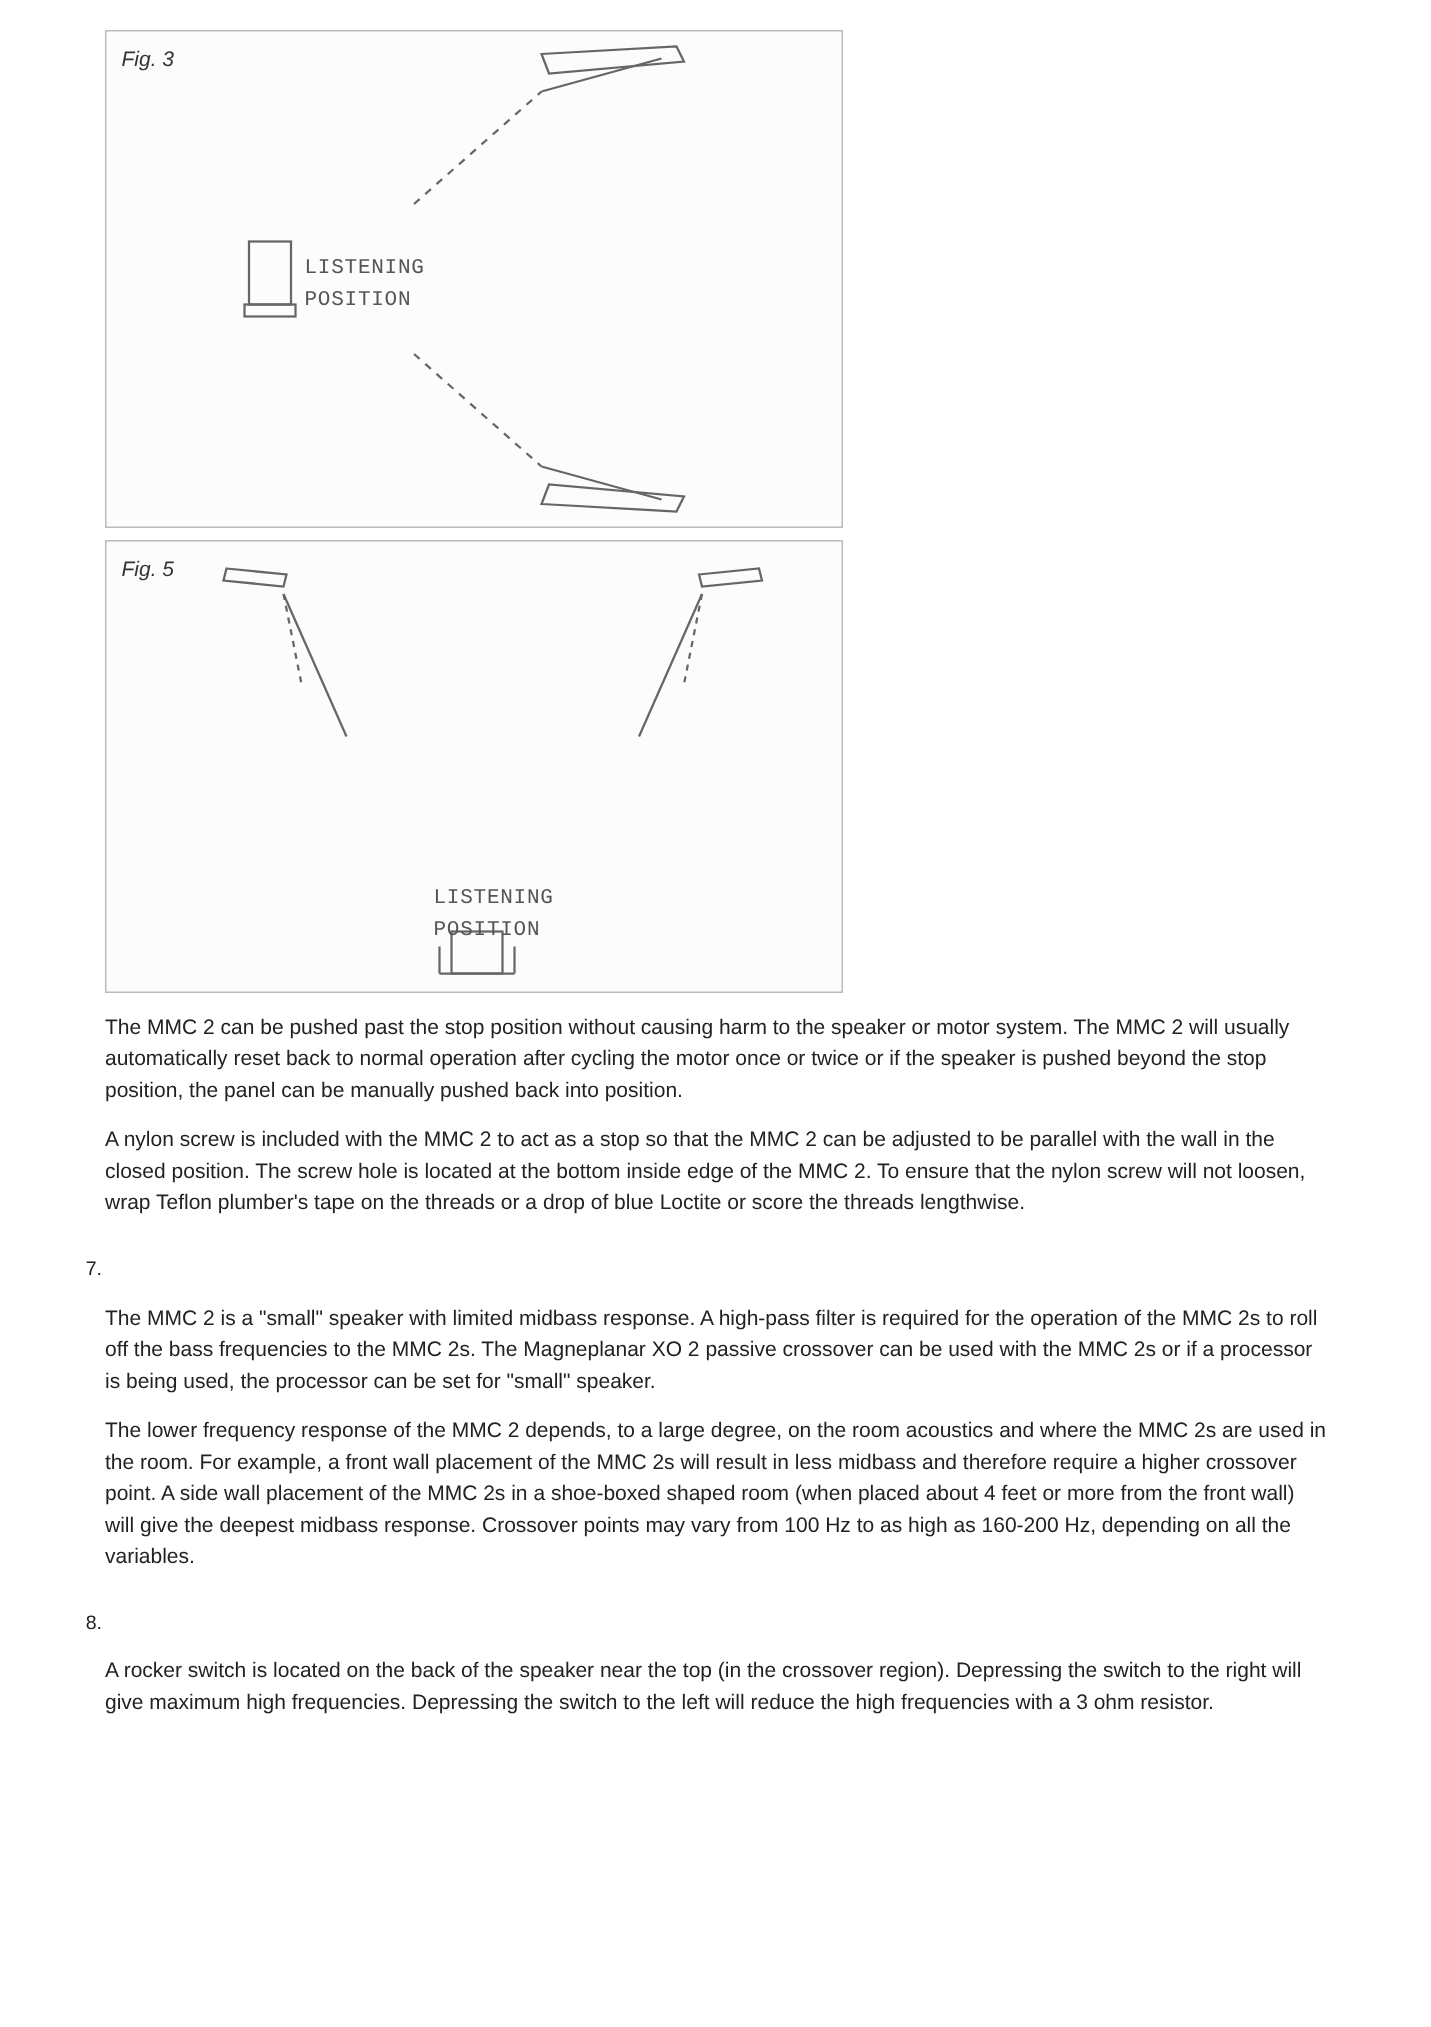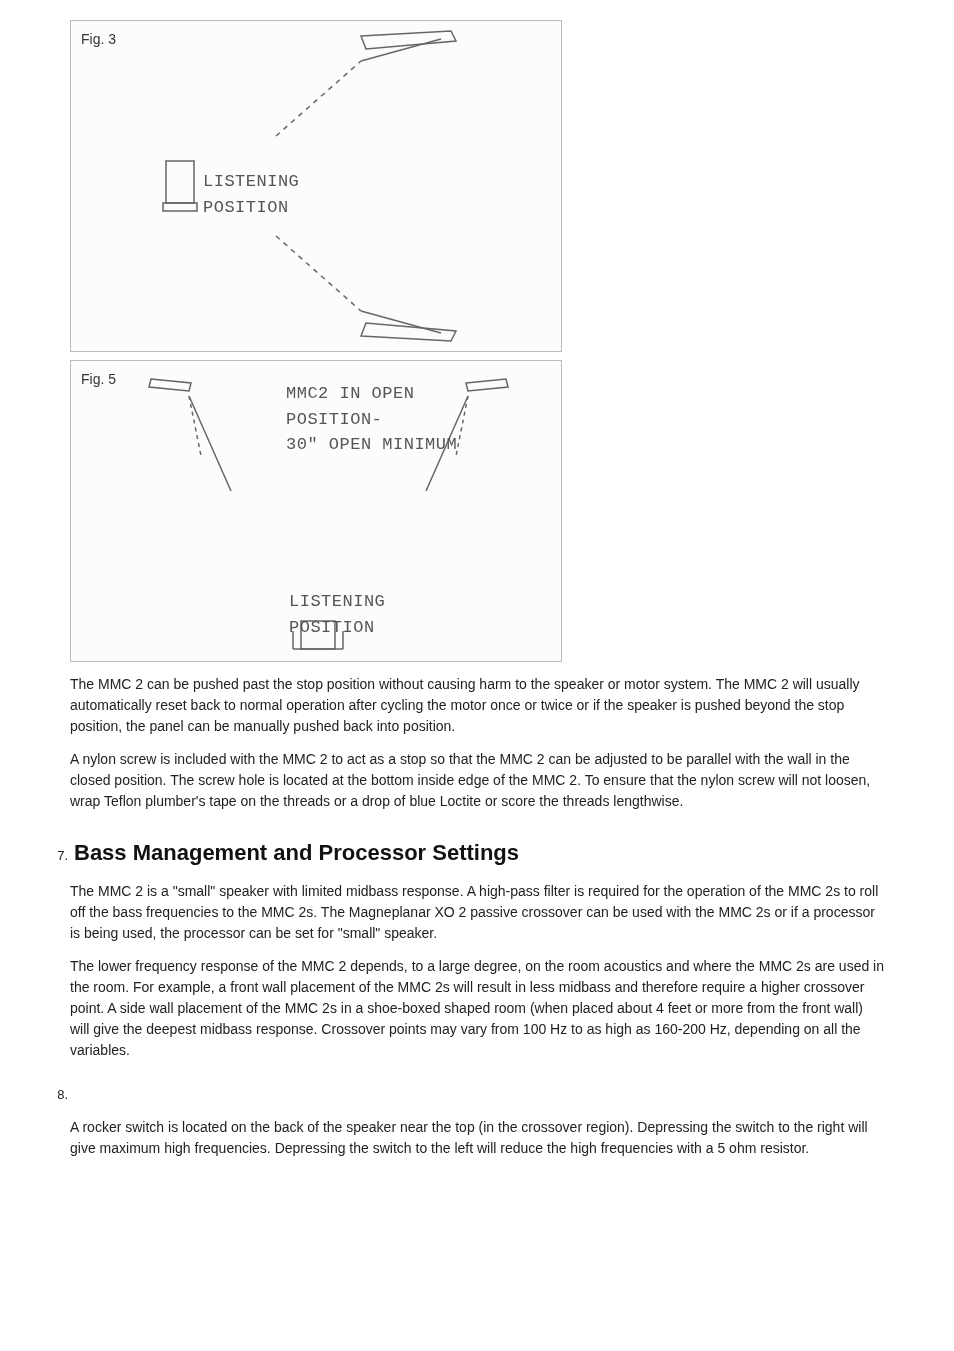--- a/index.html
+++ b/index.html
@@ -14,20 +14,21 @@
   .figure-box {
     border: 1px solid #bbb;
     margin-bottom: 8px;
     position: relative;
     background: #fcfcfc;
   }
   .fig-label {
     position: absolute;
     top: 8px;
     left: 10px;
+    font-style: italic;
     font-size: 14px;
     color: #333;
   }
   .fig3 { height: 330px; width: 490px; margin-left: 30px; }
   .fig4 { height: 300px; width: 490px; margin-left: 30px; }
   p { margin: 12px 30px; }
   ol { list-style: none; padding: 0; margin: 0; }
   .section-row {
     display: flex;
     align-items: baseline;
@@ -42,21 +43,21 @@
     padding-right: 6px;
   }
   h2 {
     font-size: 22px;
     font-weight: bold;
     margin: 0;
     color: #111;
   }
   .diagram-text {
     font-family: "Courier New", monospace;
-    font-size: 17px;
+    font-size: 14px;
     letter-spacing: 0.5px;
     color: #555;
     position: absolute;
   }
   svg { position: absolute; top: 0; left: 0; }
 </style>
 </head>
 <body>
 
 <div class="figure-box fig3">
@@ -100,38 +101,34 @@
       <line x1="397" y1="35" x2="385" y2="95" stroke-dasharray="4,4"></line>
     </g>
 
     <g stroke="#666" stroke-width="1.5" fill="none">
       <rect x="230" y="260" width="34" height="28"></rect>
       <line x1="222" y1="288" x2="272" y2="288"></line>
       <line x1="222" y1="288" x2="222" y2="270"></line>
       <line x1="272" y1="288" x2="272" y2="270"></line>
     </g>
   </svg>
-  <div class="diagram-text" style="top:20px; left:215px; white-space:pre;">MMC2 IN OPEN
-POSITION-
-30" OPEN MINIMUM</div>
   <div class="diagram-text" style="top:228px; left:218px; white-space:pre;">LISTENING
 POSITION</div>
 </div>
 
 <p>The MMC 2 can be pushed past the stop position without causing harm to the speaker or motor system. The MMC 2 will usually automatically reset back to normal operation after cycling the motor once or twice or if the speaker is pushed beyond the stop position, the panel can be manually pushed back into position.</p>
 <p>A nylon screw is included with the MMC 2 to act as a stop so that the MMC 2 can be adjusted to be parallel with the wall in the closed position. The screw hole is located at the bottom inside edge of the MMC 2. To ensure that the nylon screw will not loosen, wrap Teflon plumber's tape on the threads or a drop of blue Loctite or score the threads lengthwise.</p>
 
 <ol>
   <li>
     <div class="section-row">
       <span class="section-number">7.</span>
-      <h2>Bass Management and Processor Settings</h2>
     </div>
     <p>The MMC 2 is a "small" speaker with limited midbass response. A high-pass filter is required for the operation of the MMC 2s to roll off the bass frequencies to the MMC 2s. The Magneplanar XO 2 passive crossover can be used with the MMC 2s or if a processor is being used, the processor can be set for "small" speaker.</p>
     <p>The lower frequency response of the MMC 2 depends, to a large degree, on the room acoustics and where the MMC 2s are used in the room. For example, a front wall placement of the MMC 2s will result in less midbass and therefore require a higher crossover point. A side wall placement of the MMC 2s in a shoe-boxed shaped room (when placed about 4 feet or more from the front wall) will give the deepest midbass response. Crossover points may vary from 100 Hz to as high as 160-200 Hz, depending on all the variables.</p>
   </li>
   <li>
     <div class="section-row">
       <span class="section-number">8.</span>
     </div>
-    <p>A rocker switch is located on the back of the speaker near the top (in the crossover region). Depressing the switch to the right will give maximum high frequencies. Depressing the switch to the left will reduce the high frequencies with a 5 ohm resistor.</p>
+    <p>A rocker switch is located on the back of the speaker near the top (in the crossover region). Depressing the switch to the right will give maximum high frequencies. Depressing the switch to the left will reduce the high frequencies with a 3 ohm resistor.</p>
   </li>
 </ol>
 
 </body></html>

